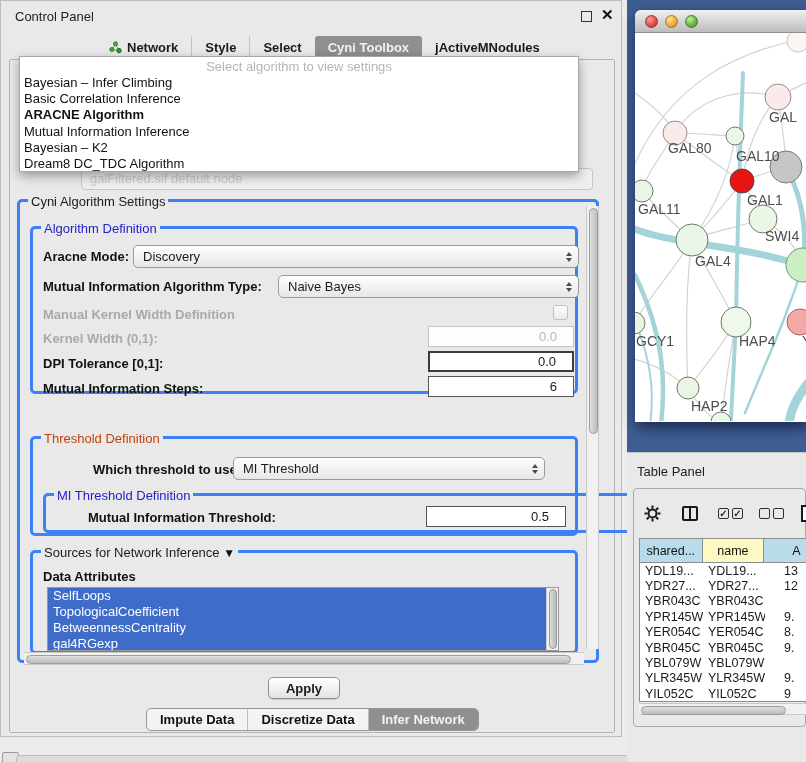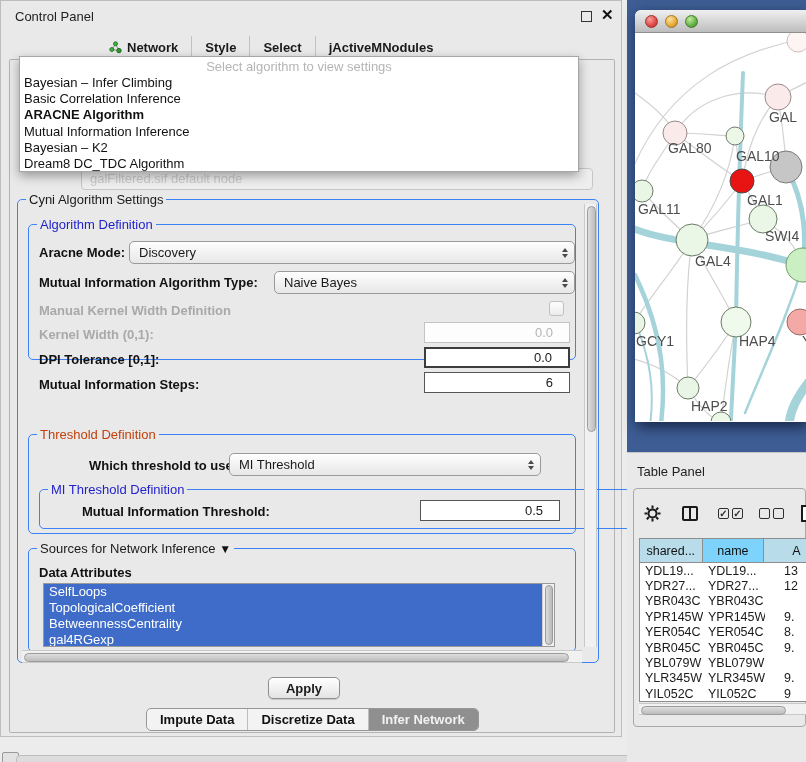--- a/index.html
+++ b/index.html
@@ -35,21 +35,21 @@
            border:1px solid #a6a6a6; box-shadow:0 4px 10px rgba(0,0,0,.35); z-index:10; }
   .popup .ph { height:18px; text-align:center; color:#b5b5b5; padding-top:2px; }
   .popup .opt { height:16.2px; line-height:16px; padding-left:4px; color:#111; }
   .popup .opt.bold { font-weight:bold; }
 
   .bg-combo { left:80px; top:167px; width:512px; height:22px; border:1px solid #c6c6c6;
               border-radius:4px; background:#eee; color:#c9c9c9; line-height:20px;
               padding-left:8px; z-index:1; }
 
   
-  .group { position:absolute; border:1px solid #3b82f6; border-radius:5px; }
+  .group { position:absolute; border:3px solid #3b82f6; border-radius:5px; }
   .gtitle { position:absolute; top:-8px; left:8px; background:#e9e9e9; padding:0 3px; font-size:13px; white-space:nowrap; }
   .gtitle.blue { color:#2222cc; }
   .gtitle.green { color:#c2410c; }
 
   .lbl { position:absolute; font-weight:bold; color:#111; white-space:nowrap; }
   .lbl.dis { color:#a9a9a9; }
 
   
   .combo { position:absolute; height:23px; border:1px solid #9a9a9a; border-radius:5px;
            background:linear-gradient(#fefefe,#e7e7e7); display:flex; align-items:center;
@@ -157,20 +157,23 @@
           </svg>
         </span>
         <span>Network</span>
       </div>
       <div class="tab">
         <span>Style</span>
       </div>
       <div class="tab">
         <span>Select</span>
       </div>
+      <div class="tab sel">
+        <span>Cyni Toolbox</span>
+      </div>
       <div class="tab">
         <span>jActiveMNodules</span>
       </div>
     </div>
 
   <div class="abs bg-combo">galFiltered.sif default node</div>
 
   <div class="abs popup">
     <div class="ph">Select algorithm to view settings</div>
     <div id="algo-options">
@@ -179,21 +182,21 @@
         <div class="opt bold">ARACNE Algorithm</div>
         <div class="opt">Mutual Information Inference</div>
         <div class="opt">Bayesian – K2</div>
         <div class="opt">Dream8 DC_TDC Algorithm</div>
       </div>
   </div>
 
   <div class="group" style="left:16px; top:198px; width:582px; height:464px;">
     <span class="gtitle">Cyni Algorithm Settings</span>
 
-    <div class="group" style="left:10px; top:24px; width:548px; height:136px;">
+    <div class="group" style="left:10px; top:24px; width:548px; height:168px;">
       <span class="gtitle blue">Algorithm Definition</span>
 
       <span class="lbl" style="left:10px; top:20px;">Aracne Mode:</span>
       <div class="combo" style="left:100px; top:16px; width:446px;">
         <span>Discovery</span>
         <span class="spin">
             <span class="tri-up"></span>
             <span class="tri-dn"></span>
           </span>
       </div>
@@ -374,21 +377,21 @@
       </span>
       <span class="ckpair" style="margin-left:16px;">
         <span class="ck"></span>
           <span class="ck"></span>
       </span>
       <span class="doc-icon" style="margin-left:17px;"></span>
     </div>
     <div class="tbl">
       <div class="thead" id="tbl-head">
           <div class="th" style="width: 68px; background: rgb(185, 220, 234);">shared...</div>
-          <div class="th" style="width: 67px; background: #7dd3fc;">name</div>
+          <div class="th" style="width: 67px; background: #fef9c3;">name</div>
           <div class="th" style="width: 44px; background: rgb(185, 220, 234); justify-content: flex-start; padding-left: 28px;">A</div>
         </div>
       <div id="tbl-body">
           <div class="trow">
             <div class="td" style="width: 68px;">YDL19...</div>
             <div class="td" style="width: 67px;">YDL19...</div>
             <div class="td" style="width: 44px; padding-left: 19px;">13</div>
           </div>
           <div class="trow">
             <div class="td" style="width: 68px;">YDR27...</div>

